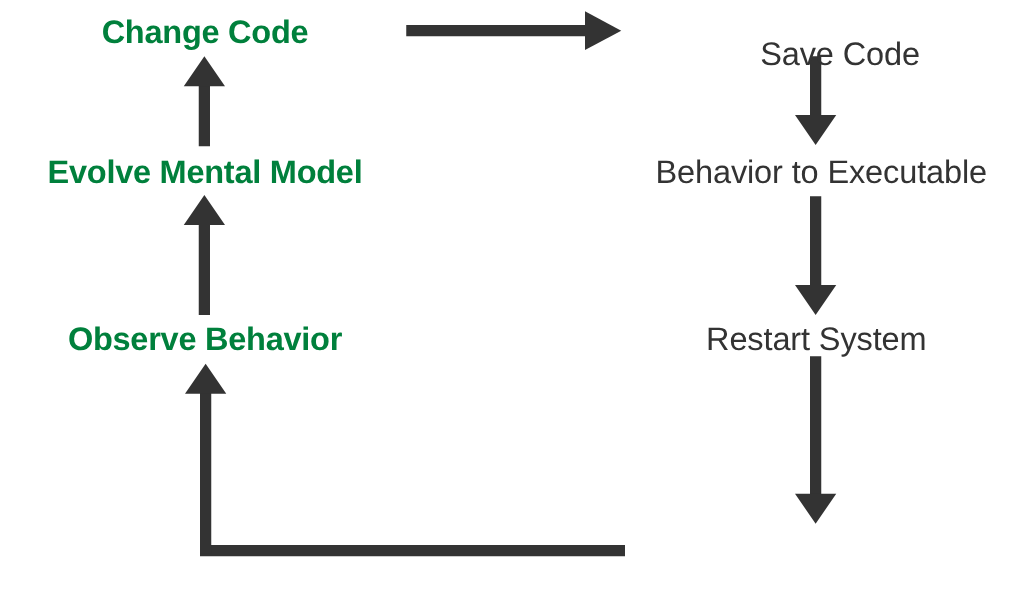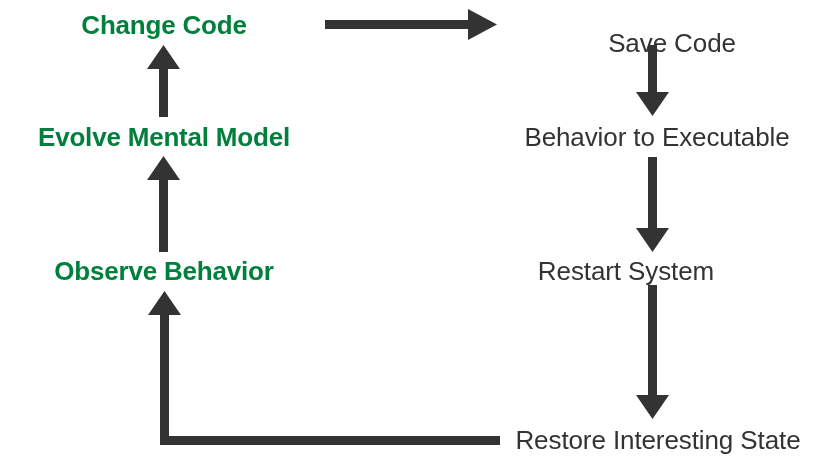--- a/index.html
+++ b/index.html
@@ -91,17 +91,16 @@
   <div class="node-label node-left" style="left:164px; top:25px;">Change Code</div>
 
   <div class="node-label node-left" style="left:164px; top:271px;">Observe Behavior</div>
 
   <div class="node-label node-left" style="left:164px; top:137px;">Evolve Mental Model</div>
 
   <div class="node-label node-right" style="left:672px; top:26px;margin-top:17px;">Save Code</div>
 
   <div class="node-label node-right" style="left:657px; top:137px;">Behavior to Executable</div>
 
-  <div class="node-label node-right" style="left:626px; top:271px;">Restart System</div>
+  <div class="node-label node-right" style="left:653px; top:271px;">Restart System</div>
 
-  <div class="node-label node-right" style="left:658px; top:440px;">Restore Interesting State</div>
 
 </div>
 
 </body></html>

